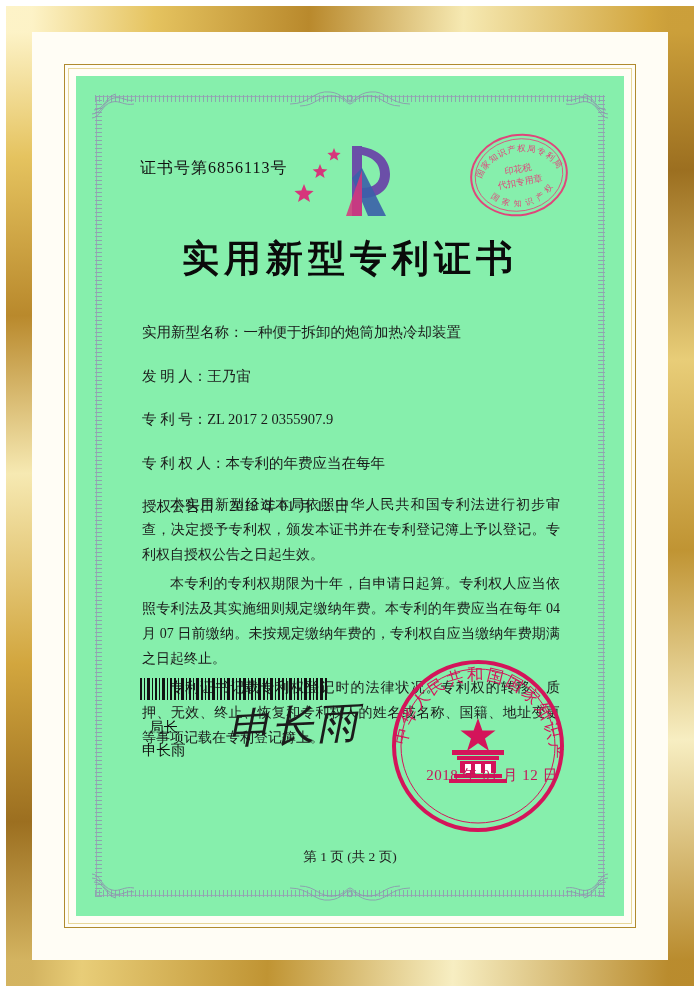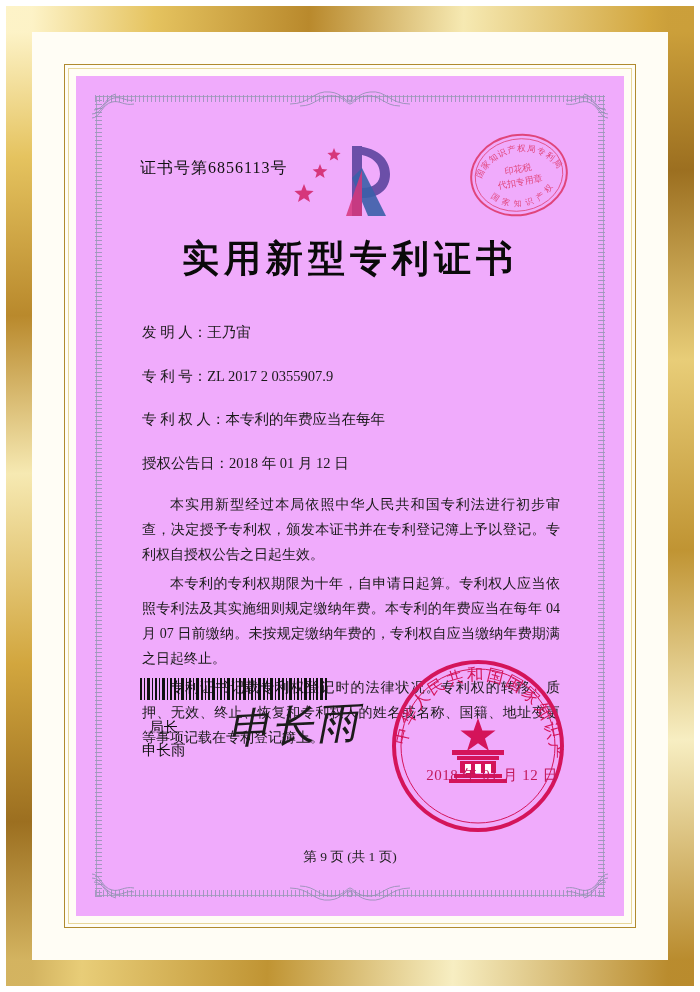--- a/index.html
+++ b/index.html
@@ -47,21 +47,21 @@
     position: absolute;
     left: 36px; top: 36px; right: 36px; bottom: 36px;
     box-sizing: border-box;
     border: 1px solid #e8d79a;
   }
 
   
   .paper {
     position: absolute;
     left: 44px; top: 44px; right: 44px; bottom: 44px;
-    background: #f0abfc;
+    background: #86efac;
     box-sizing: border-box;
   }
   .guilloche {
     position: absolute;
     left: 12px; top: 12px; right: 12px; bottom: 12px;
     box-sizing: border-box;
     border: 7px solid transparent;
     background:
       repeating-linear-gradient(90deg, #8d8fae 0 1px, transparent 1px 4px) top/100% 7px no-repeat,
       repeating-linear-gradient(90deg, #8d8fae 0 1px, transparent 1px 4px) bottom/100% 7px no-repeat,
@@ -303,20 +303,23 @@
             <path id="arcBot" d="M 16 60 A 38 31 0 0 0 90 60" fill="none" stroke="none"></path>
             <text font-size="8" fill="#e0457b" font-family="'DejaVu Serif',serif" letter-spacing="1">
               <textPath href="#arcBot" startOffset="12%">国 家 知 识 产 权</textPath>
             </text>
           </g>
         </svg>
 
         <div class="title">实用新型专利证书</div>
 
         <div class="fields">
+          <div class="field-row">
+            <span class="field-label">实用新型名称：</span><span class="field-value">一种便于拆卸的炮筒加热冷却装置</span>
+          </div>
           <div class="field-row">
             <span class="field-label">发  明  人：</span><span class="field-value">王乃宙</span>
           </div>
           <div class="field-row">
             <span class="field-label">专  利  号：</span><span class="field-value">ZL 2017 2 0355907.9</span>
           </div>
           <div class="field-row">
             <span class="field-label">专 利 权 人：</span><span class="field-value">本专利的年费应当在每年</span>
           </div>
           <div class="field-row">
@@ -408,17 +411,17 @@
             <rect x="-3" y="12" width="6" height="9" fill="#fff"></rect>
             <rect x="7" y="12" width="6" height="9" fill="#fff"></rect>
             <rect x="-24" y="22" width="48" height="4"></rect>
             <rect x="-29" y="27" width="58" height="4"></rect>
           </g>
           <path id="sealArcB" d="M 26 100 A 66 66 0 0 0 154 100" fill="none" stroke="none"></path>
         </svg>
 
         <div class="seal-date">2018 年 01 月 12 日</div>
 
-        <div class="page-no">第 9 页 (共 1 页)</div>
+        <div class="page-no">第 1 页 (共 2 页)</div>
       </div>
     </div>
   </div>
 </div>
 
 </body></html>

